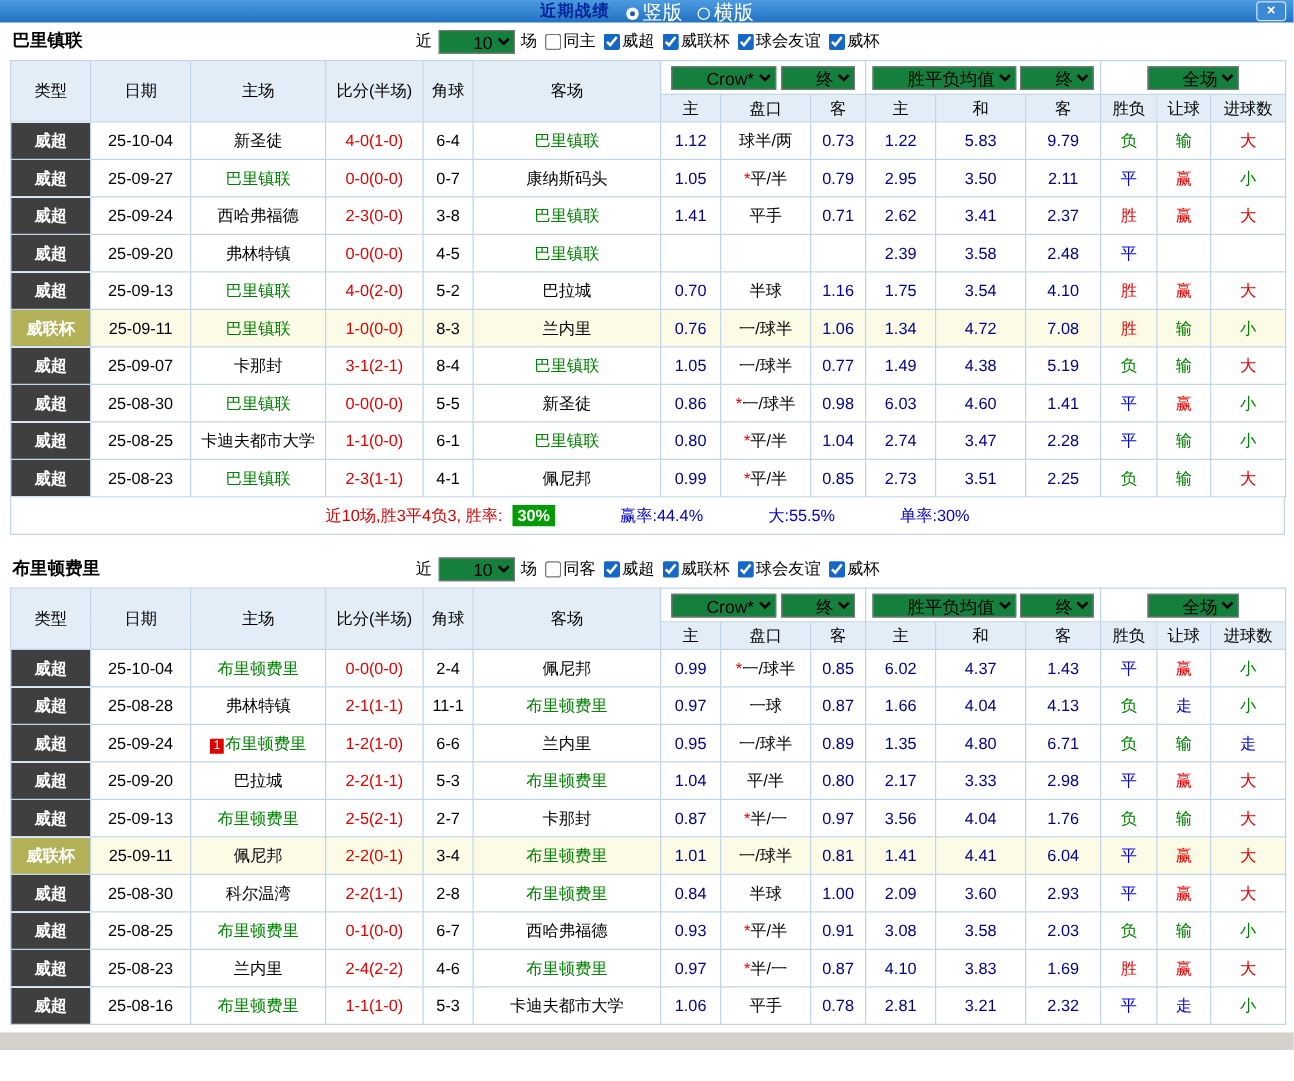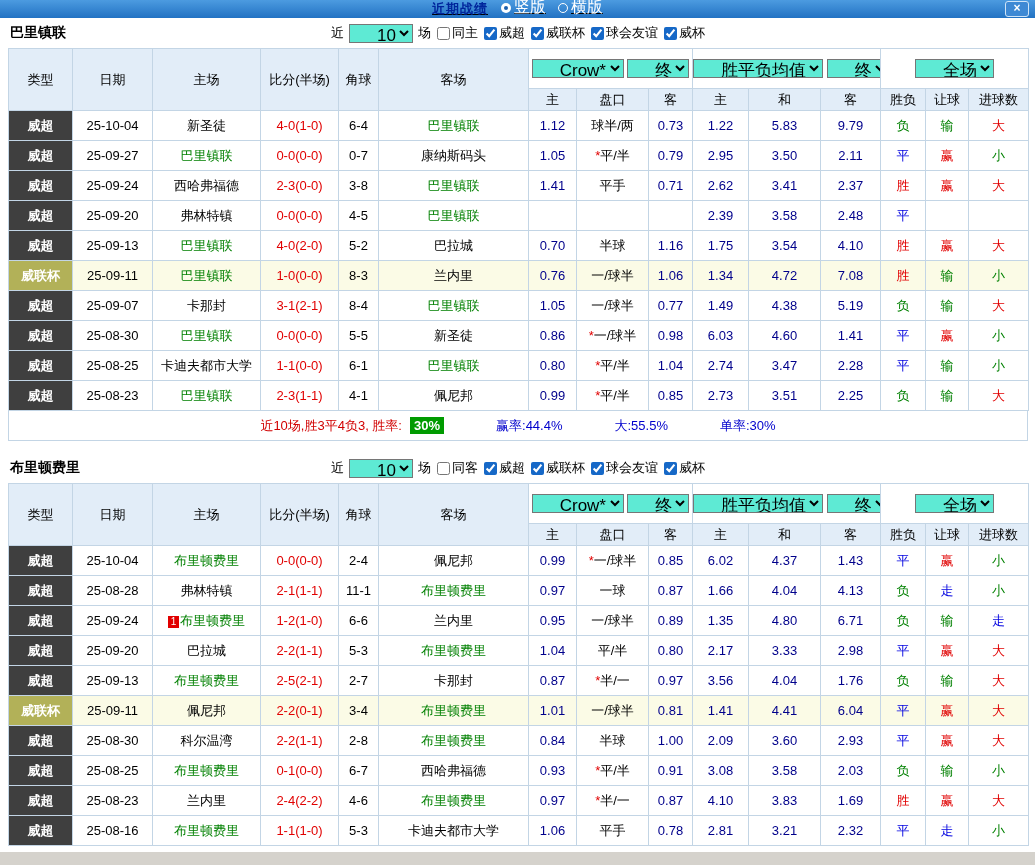--- a/index.html
+++ b/index.html
@@ -1,36 +1,36 @@
 <!DOCTYPE html>
 <html><head>
 <meta charset="utf-8">
 <style>
   *{margin:0;padding:0;box-sizing:border-box;}
   body{width:1035px;background:#ffffff;font-family:"Liberation Sans","DejaVu Sans",sans-serif;font-size:13px;color:#000;}
-  .topbar{position:relative;height:18px;background:linear-gradient(180deg,#4c9be0 0%,#2272c3 100%);display:flex;align-items:flex-end;justify-content:center;gap:13px;text-decoration:underline;}
+  .topbar{position:relative;height:18px;background:linear-gradient(180deg,#4c9be0 0%,#2272c3 100%);display:flex;align-items:flex-start;justify-content:center;gap:13px;}
   .topbar-title{color:#00259c;font-weight:bold;font-size:13px;letter-spacing:1px;}
   .radio-group{display:flex;align-items:center;gap:12px;color:#fff;font-size:16px;}
   .radio{display:inline-flex;align-items:center;gap:3px;cursor:pointer;}
   .radio-dot{width:10px;height:10px;border-radius:50%;display:inline-block;position:relative;}
   .radio-dot.on{background:#fff;}
   .radio-dot.on::after{content:"";position:absolute;left:3px;top:3px;width:4px;height:4px;border-radius:50%;background:#1a5fae;}
   .radio-dot.off{background:transparent;border:1px solid #fff;}
   .close-btn{position:absolute;right:6px;top:1px;width:24px;height:16px;background:#3e89d4;border:1px solid #cfe4f7;border-radius:3px;color:#fff;font-size:12px;line-height:13px;text-align:center;cursor:pointer;font-weight:bold;}
   .section{margin:0 7px 0 8px;}
   .filter-bar{position:relative;height:30px;display:flex;align-items:center;justify-content:center;}
   .team-name{position:absolute;left:2px;font-weight:bold;font-size:14px;}
   .filters{display:flex;align-items:center;gap:5px;font-size:13px;}
   .filters .cb{display:inline-flex;align-items:center;gap:1px;cursor:pointer;}
   input[type=checkbox]{width:13px;height:13px;accent-color:#1668c7;margin:0 1px;}
-  .sel{font-size:17px;font-family:inherit;height:19px;background:#5eead4;padding-left:23px;}
+  .sel{font-size:14px;font-family:inherit;height:19px;background:#15803d;padding-left:23px;}
   table{border-collapse:collapse;table-layout:fixed;width:1020px;}
   th,td{border:1px solid #c3d5e5;text-align:center;overflow:hidden;white-space:nowrap;}
   .main-th{background:#e2edf8;font-weight:normal;font-size:13px;}
-  .dd-th{background:#fff;height:40px;font-weight:normal;}
+  .dd-th{background:#fff;height:27px;font-weight:normal;}
   .sub-th{background:#e2edf8;font-weight:normal;height:22px;font-size:13px;}
   tbody td{height:30px;font-size:13px;background:#fff;}
   tr.cup-row td{background:#fbfbe6;}
   td.type-cell{color:#fff;font-weight:bold;}
   td.type-wc{background:#3f3f3f !important;}
   td.type-cup{background:#b2b158 !important;}
   td.team{color:#000;}
   td.team.focus{color:#008000;}
   td.score{color:#e10000;}
   td.odds{color:#00008b;}

